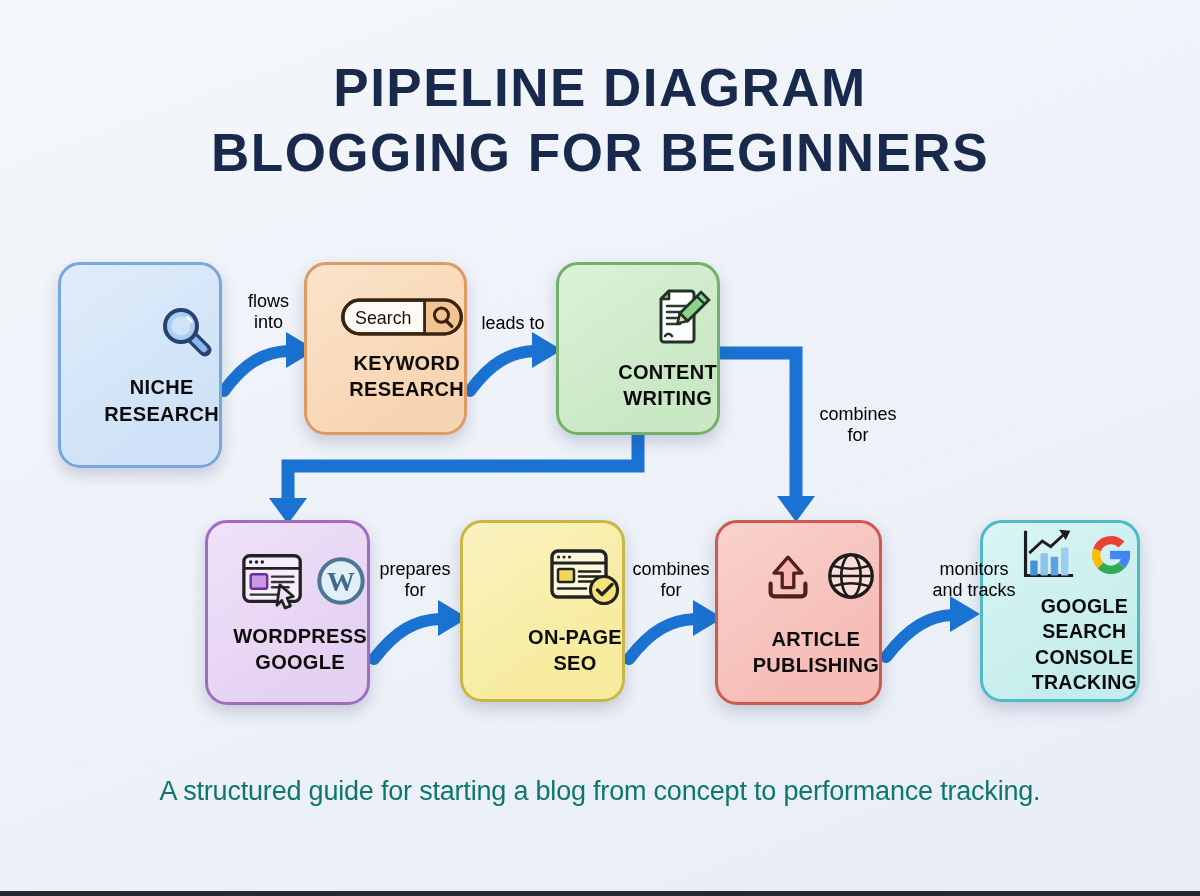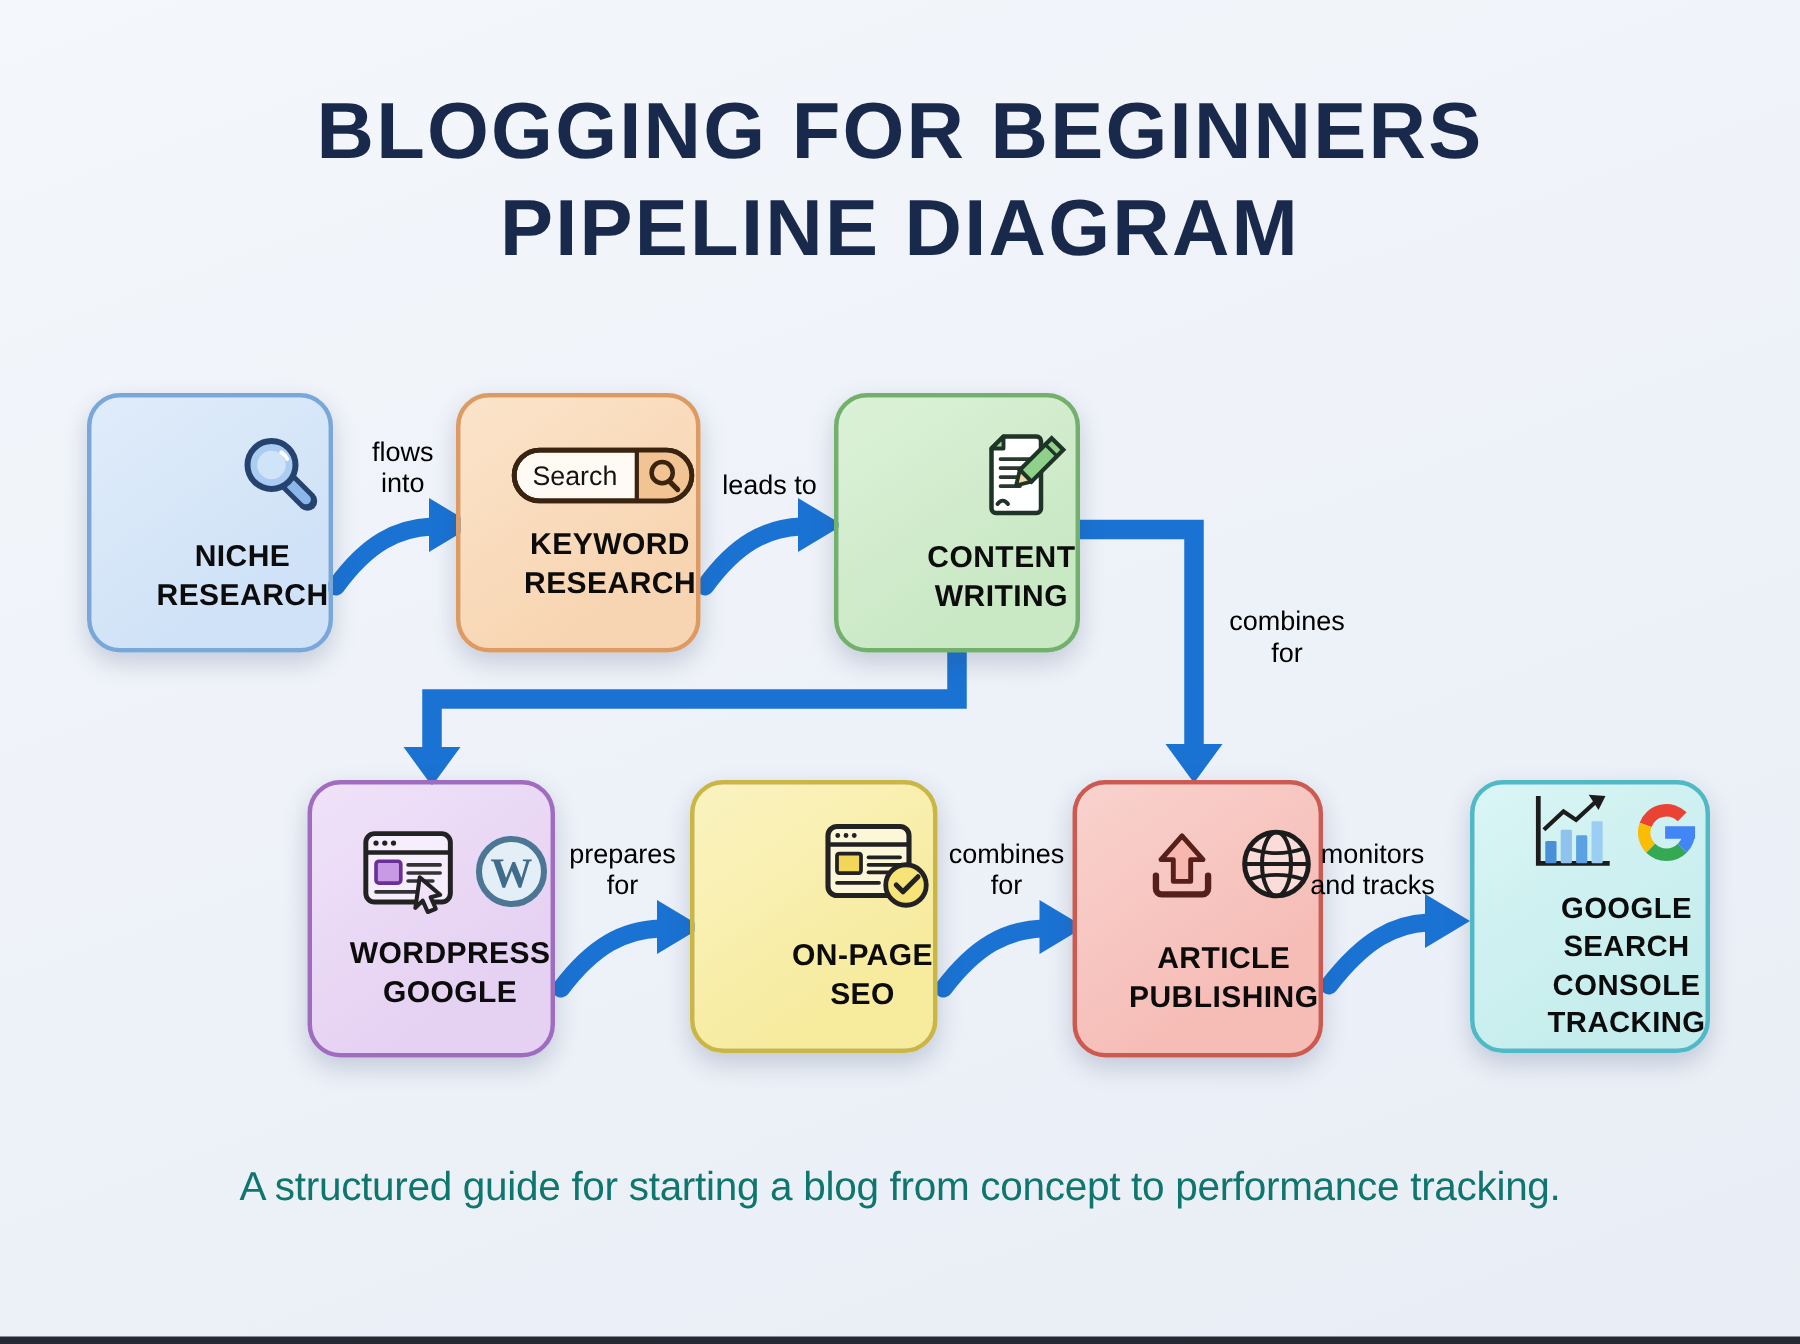--- a/index.html
+++ b/index.html
@@ -17,48 +17,48 @@
   svg.overlay{position:absolute;left:0;top:0;z-index:1;}
 
   .node{position:absolute;z-index:2;border:3px solid;border-radius:22px;
         display:flex;flex-direction:column;align-items:flex-end;justify-content:center;
         gap:11px;box-shadow:0 7px 16px rgba(50,70,110,0.22);box-sizing:border-box;}
   .node .icons{display:flex;align-items:center;gap:7px;}
   .node .label{font-weight:bold;font-size:20px;line-height:1.32;text-align:center;
                white-space:pre-line;color:#0c0c0c;letter-spacing:0.3px;}
   .node-gsc .label{font-size:19.5px;line-height:1.3;}
 
-  .node-niche    {left:58px; top:262px;width:164px;height:173px;}
+  .node-niche    {left:58px; top:262px;width:164px;height:206px;}
   .node-keyword  {left:304px;top:262px;width:163px;height:173px;}
   .node-content  {left:556px;top:262px;width:164px;height:173px;}
   .node-wordpress{left:205px;top:520px;width:165px;height:185px;}
   .node-onpage   {left:460px;top:520px;width:165px;height:182px;}
   .node-article  {left:715px;top:520px;width:167px;height:185px;gap:21px;}
   .node-gsc      {left:980px;top:520px;width:160px;height:182px;}
 
   .edge-label{position:absolute;z-index:3;text-align:center;white-space:pre-line;
               font-size:18px;line-height:1.18;color:#000000;font-weight:500;}
   .lbl-flows   {left:226px;top:291px;width:85px;}
   .lbl-leads   {left:466px;top:313px;width:94px;}
   .lbl-comb-r  {left:806px;top:404px;width:104px;}
   .lbl-prep    {left:366px;top:559px;width:98px;}
   .lbl-comb-m  {left:620px;top:559px;width:102px;}
-  .lbl-monitors{left:856px;top:559px;width:118px;}
+  .lbl-monitors{left:915px;top:559px;width:118px;}
 
   .bottom-bar{position:absolute;left:0;bottom:0;width:100%;height:5px;
               background:#232a33;z-index:4;}
 </style>
 </head>
 <body>
 
 <div class="stage">
 
   <div class="title" style="color: rgb(24, 41, 76);">
+    <div>PIPELINE DIAGRAM</div>
     <div>BLOGGING FOR BEGINNERS</div>
-    <div>PIPELINE DIAGRAM</div>
   </div>
 
   <svg class="overlay" width="1200" height="896" viewBox="0 0 1200 896">
 
     <g>
       <path class="arrow-stroke" d="M224,391 C245,362 265,352 288,351" fill="none" stroke-width="12" stroke-linecap="round" stroke="#1a73d3"></path>
       <polygon class="arrow-fill" points="286,332 316,350 286,368" fill="#1a73d3"></polygon>
     </g>
 
     <g>

